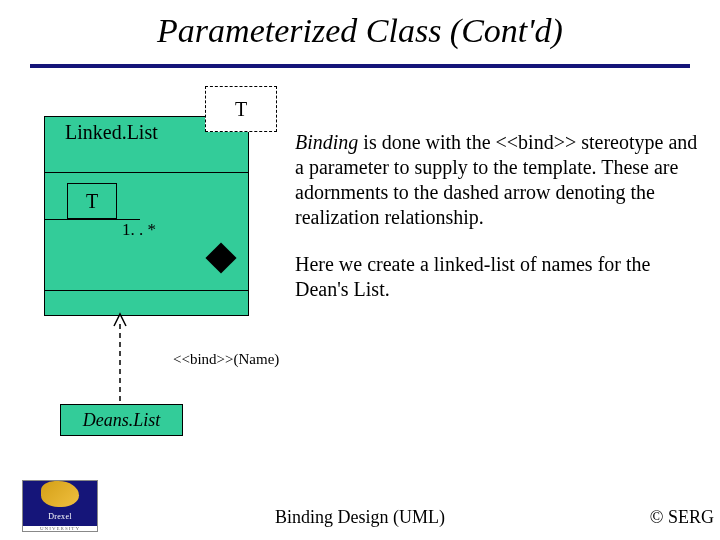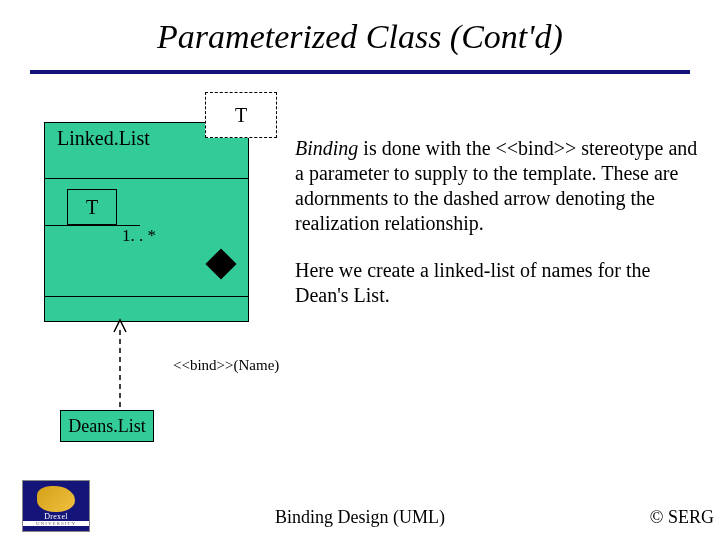--- a/index.html
+++ b/index.html
@@ -9,21 +9,21 @@
     height: 540px;
     font-family: "Times New Roman", Times, serif;
     background: #fff;
     position: relative;
     overflow: hidden;
   }
   .title-area {
     padding: 12px 40px 0 40px;
   }
   h1 {
-    margin: 6px;
+    margin: 0;
     font-style: italic;
     font-weight: normal;
     font-size: 34px;
     text-align: center;
     color: #000;
   }
   .rule {
     border: none;
     border-top: 4px solid #151579;
     margin: 14px 30px 0 30px;
@@ -44,21 +44,21 @@
     position: absolute;
     left: 14px;
     top: 48px;
     width: 205px;
     background: #33cc99;
     border: 1.5px solid #000;
   }
   .linked-box .row1 {
     height: 56px;
     border-bottom: 1.5px solid #000;
-    padding: 4px 12px;
+    padding: 4px 20px;
     font-size: 20px;
     color: #000;
   }
   .linked-box .row2 {
     height: 118px;
     border-bottom: 1.5px solid #000;
     position: relative;
   }
   .linked-box .row3 {
     height: 24px;
@@ -110,28 +110,29 @@
     top: 74px;
     width: 22px;
     height: 22px;
     background: #000;
     transform: rotate(45deg);
   }
   .deans-box {
     position: absolute;
     left: 30px;
     top: 336px;
-    width: 94px;
+    width: 123px;
     height: 32px;
     background: #33cc99;
     border: 1.5px solid #000;
     font-size: 18px;
     display: flex;
     align-items: center;
     justify-content: center;
+    font-style: italic;
   }
   svg.dashed-arrow {
     position: absolute;
     left: 84px;
     top: 246px;
     overflow: visible;
   }
   .bind-label {
     position: absolute;
     left: 99px;
@@ -161,28 +162,28 @@
     position: absolute;
     right: 6px;
     bottom: 12px;
     font-size: 18px;
     text-align: center;
   }
   .logo {
     position: absolute;
     left: 22px;
     bottom: 8px;
-    width: 68px;
+    width: 76px;
     height: 52px;
     background: #151579;
     border: 1px solid #888;
     display: flex;
     flex-direction: column;
     align-items: center;
-    justify-content: center;
+    justify-content: space-between;
   }
   .logo .dragon {
     width: 38px;
     height: 26px;
     background: linear-gradient(135deg, #d4a017, #f0c040);
     border-radius: 40% 60% 50% 50%;
   }
   .logo .txt {
     font-size: 8px;
     color: #fff;

